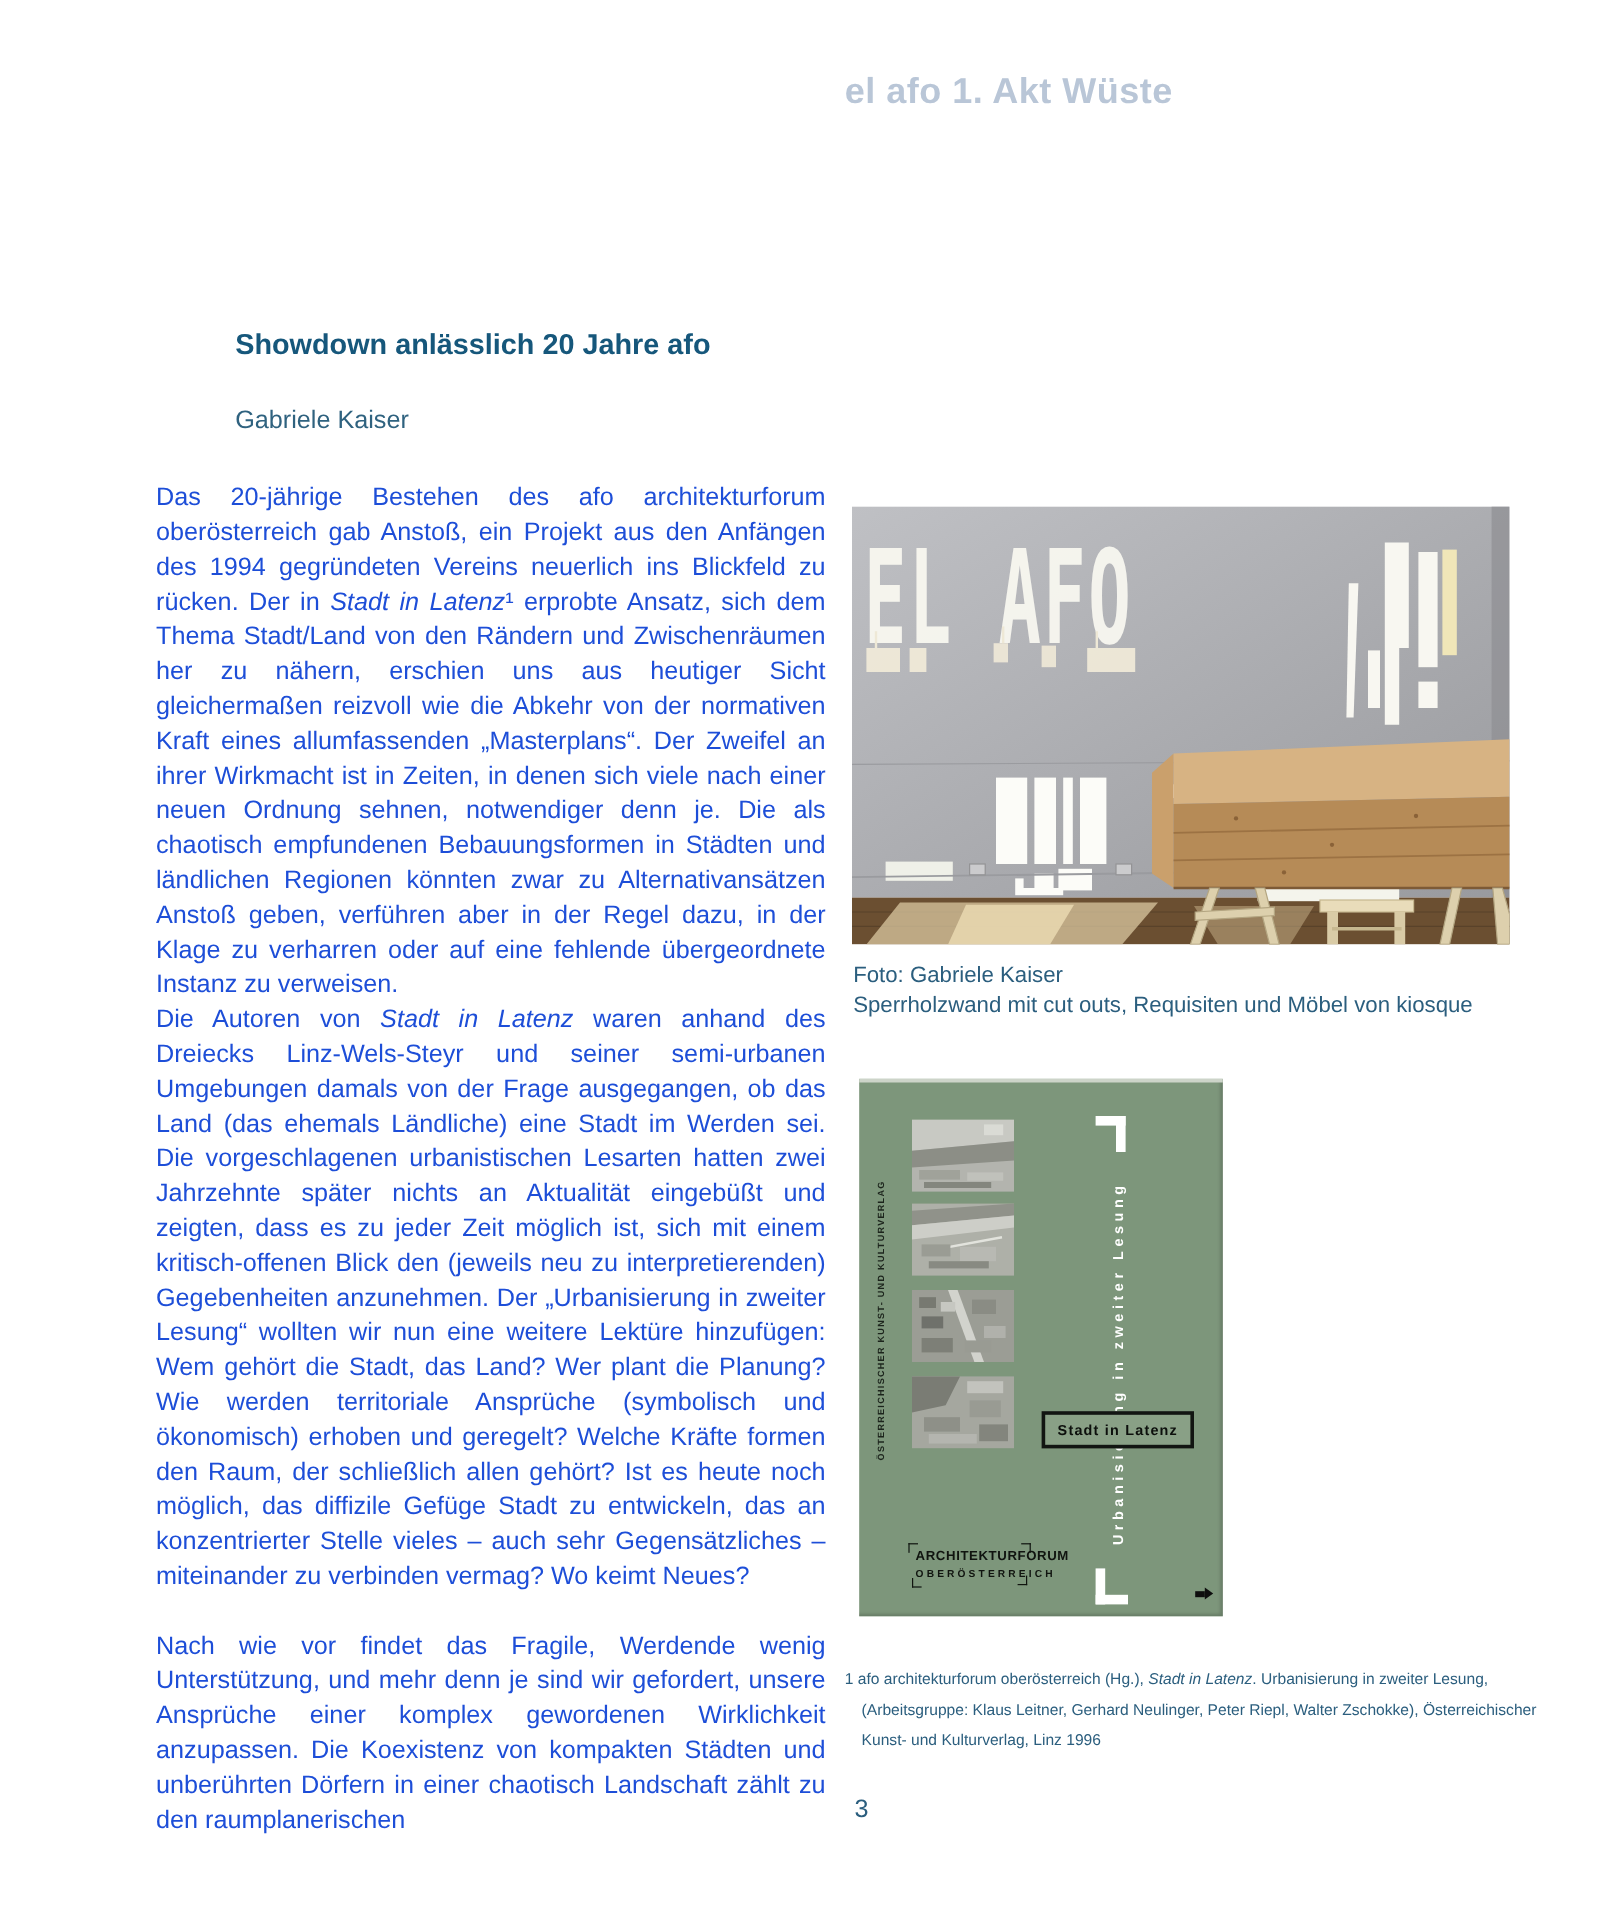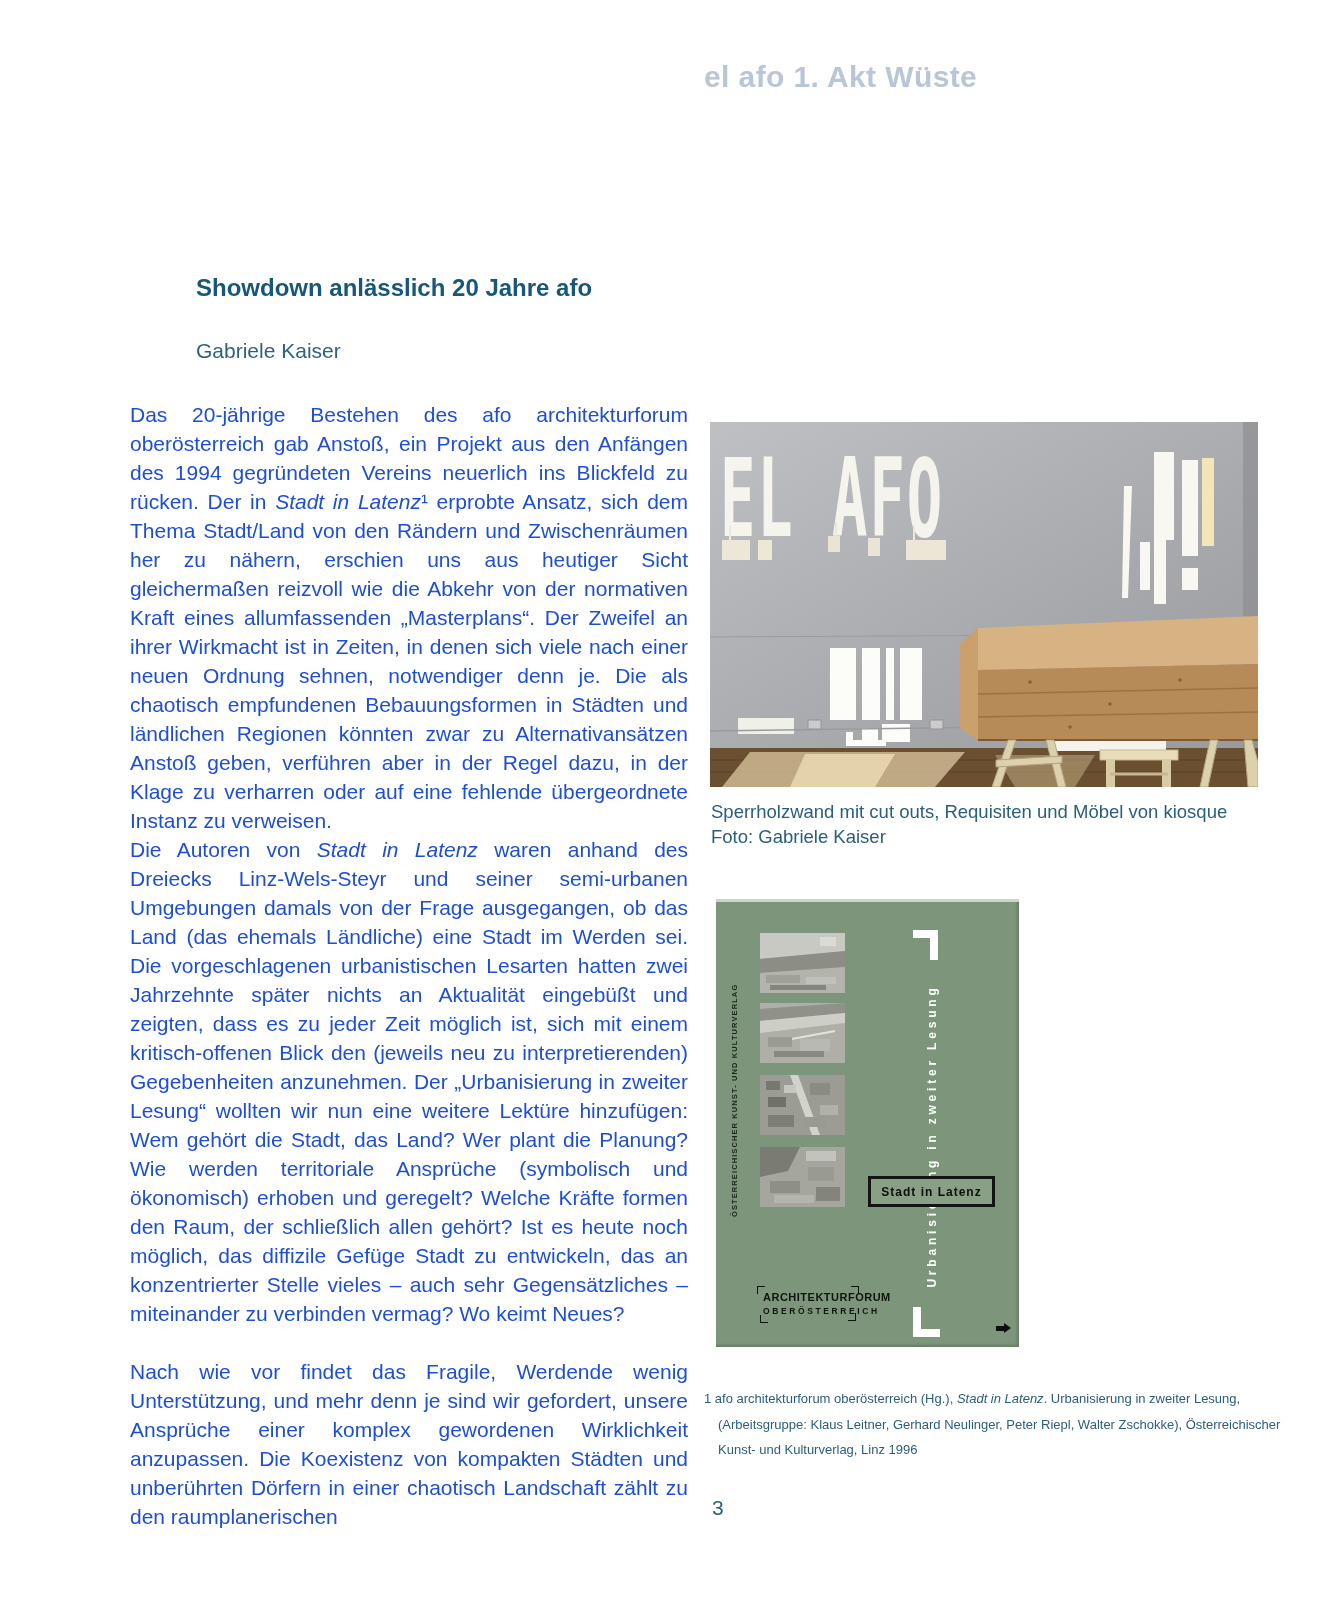--- a/index.html
+++ b/index.html
@@ -178,22 +178,22 @@
     </g>
     <g>
       <rect x="390" y="328" width="78" height="10" fill="#e9dcba" stroke="#c6b78f" stroke-width="1"></rect>
       <rect x="396" y="338" width="9" height="27" fill="#d9cba6"></rect>
       <rect x="452" y="338" width="9" height="27" fill="#d9cba6"></rect>
       <line x1="400" y1="352" x2="458" y2="352" stroke="#c6b78f" stroke-width="3"></line>
     </g>
   </svg>
 
   <div class="caption">
+    <div>Foto: Gabriele Kaiser</div>
     <div>Sperrholzwand mit cut outs, Requisiten und Möbel von kiosque</div>
-    <div>Foto: Gabriele Kaiser</div>
   </div>
 
   <div class="cover">
     <div class="spine-text">ÖSTERREICHISCHER KUNST- UND KULTURVERLAG</div>
 
     <svg class="thumbs" width="85" height="274" viewBox="0 0 85 274" xmlns="http://www.w3.org/2000/svg">
       <g>
         <rect x="0" y="0" width="85" height="60" fill="#b3b4ae"></rect>
         <polygon points="0,0 85,0 85,18 0,26" fill="#c8c9c3"></polygon>
         <polygon points="0,26 85,18 85,34 0,40" fill="#8c8e86"></polygon>

